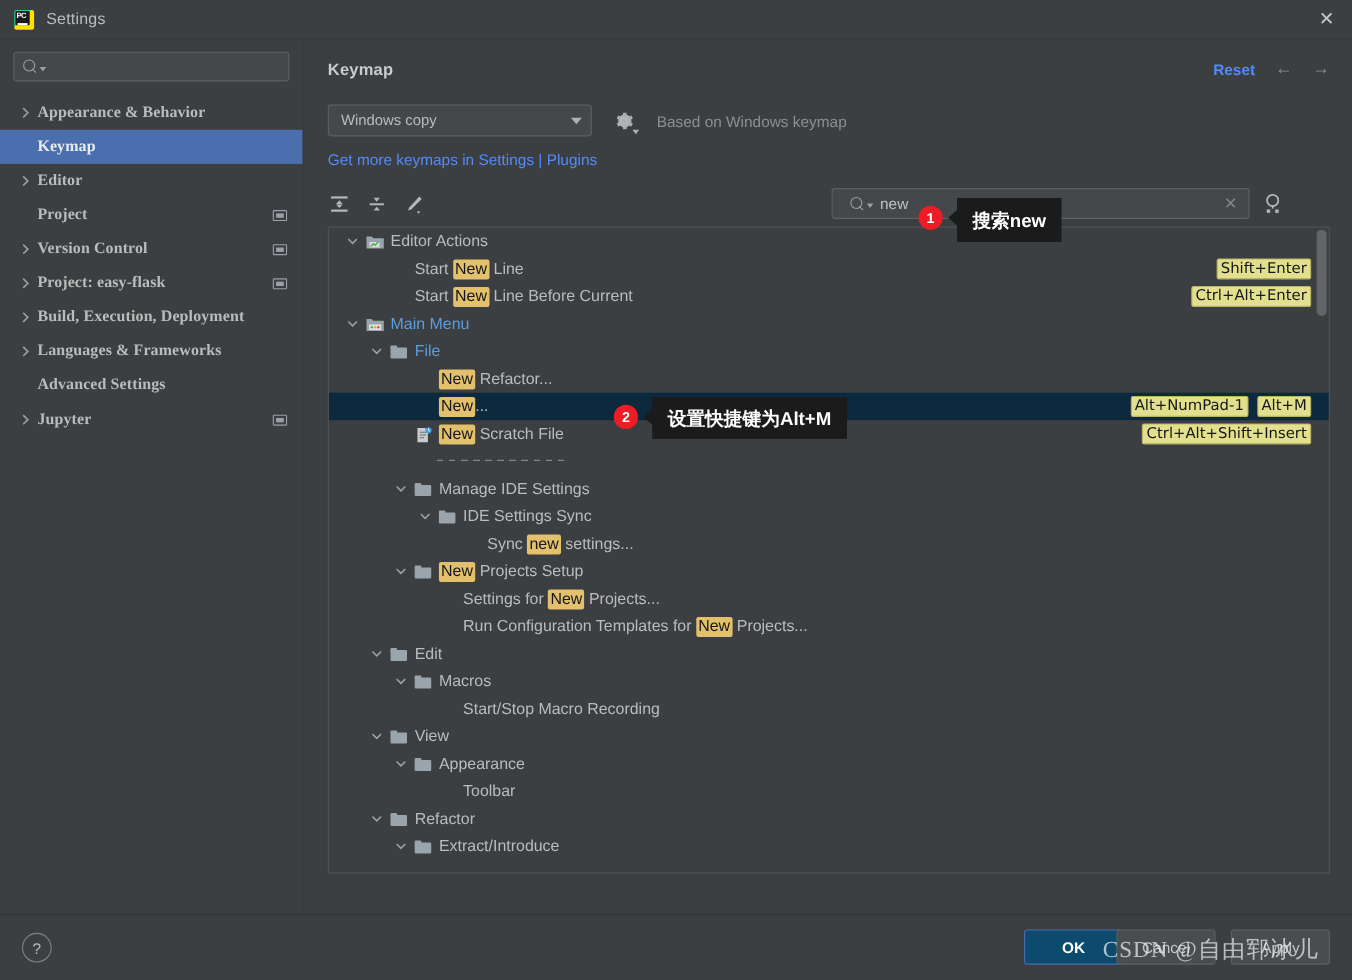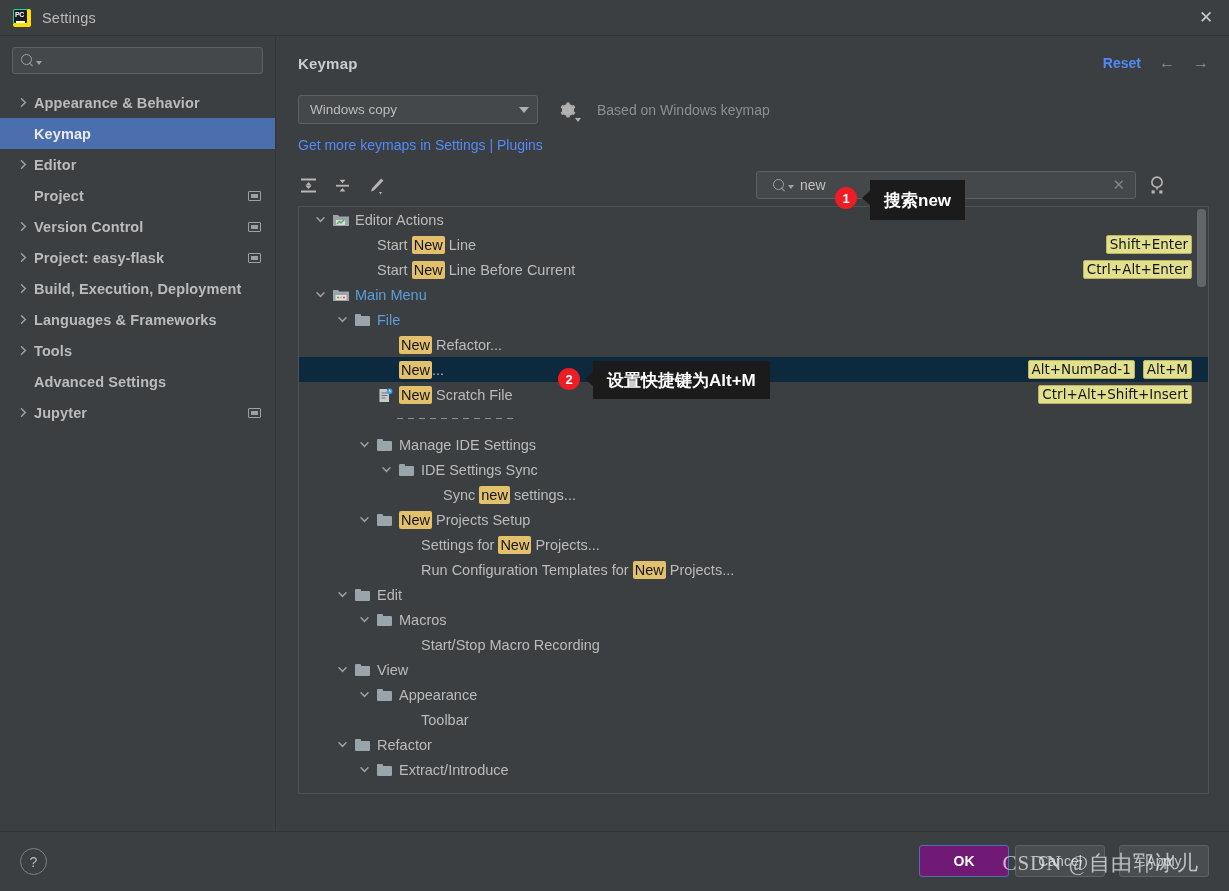--- a/index.html
+++ b/index.html
@@ -80,21 +80,21 @@
   #side-search input {
     background: transparent; border: none; outline: none;
     color: #bbb; font-size: 13px; flex: 1; margin-left: 5px;
     font-family: "Liberation Sans", sans-serif;
   }
 
   #side-list { margin-top: 13px; }
   .side-item {
     height: 31px; display: flex; align-items: center;
     padding-left: 18px; padding-right: 14px;
-    color: #bbbbbb; font-size: 14.5px; font-weight: bold; letter-spacing: .1px;
+    color: #bbbbbb; font-size: 14.5px; font-weight: bold; letter-spacing: .1px; font-family: Liberation Serif, serif;
   }
   .side-item.selected { background: #4b6eaf; color: #e8eaed; }
   .side-arrow {
     width: 13px; flex: none; color: #9aa0a6; font-size: 11px;
     display: flex; align-items: center; justify-content: flex-start; margin-right: 3px;
   }
   .side-arrow svg { display: block; }
   .side-label { white-space: nowrap; }
   .side-badge {
     margin-left: auto; width: 13px; height: 10px; flex: none;
@@ -228,21 +228,21 @@
     position: absolute; left: 20px; top: 16px; width: 27px; height: 27px;
     border-radius: 50%; border: 1px solid #7d8184; color: #b9bcbe;
     display: flex; align-items: center; justify-content: center; font-size: 14px;
   }
   .btn {
     position: absolute; top: 13px; height: 32px; width: 90px;
     border-radius: 3px; display: flex; align-items: center; justify-content: center;
     font-size: 14px; color: #c4c7c9; border: 1px solid #5e6163; background: #4a4d4f;
   }
   #ok-btn {
-    right: 220px; background: #701a75; border-color: #4b6eaf; color: #ffffff; font-weight: bold;
+    right: 208px; background: #0c4a6e; border-color: #4b6eaf; color: #ffffff; font-weight: bold;
   }
   #cancel-btn { right: 124px; }
   #apply-btn { right: 20px; }
 
   #watermark {
     position: absolute; right: 30px; bottom: 14px; z-index: 60;
     color: rgba(236,238,240,.72); font-size: 21px; letter-spacing: 1px;
     font-family: Liberation Serif, serif; pointer-events: none;
   }
 </style>
@@ -318,28 +318,20 @@
           </span>
           <span class="side-label">Build, Execution, Deployment</span>
         </div>
         <div class="side-item">
           <span class="side-arrow">
             <svg width="11" height="11" viewBox="0 0 11 11">
               <path d="M3.5 1.8 L7.3 5.5 L3.5 9.2" fill="none" stroke="currentColor" stroke-width="1.5" stroke-linecap="round"></path>
             </svg>
           </span>
           <span class="side-label">Languages &amp; Frameworks</span>
-        </div>
-        <div class="side-item">
-          <span class="side-arrow">
-            <svg width="11" height="11" viewBox="0 0 11 11">
-              <path d="M3.5 1.8 L7.3 5.5 L3.5 9.2" fill="none" stroke="currentColor" stroke-width="1.5" stroke-linecap="round"></path>
-            </svg>
-          </span>
-          <span class="side-label">Tools</span>
         </div>
         <div class="side-item">
           <span class="side-arrow"></span>
           <span class="side-label">Advanced Settings</span>
         </div>
         <div class="side-item">
           <span class="side-arrow">
             <svg width="11" height="11" viewBox="0 0 11 11">
               <path d="M3.5 1.8 L7.3 5.5 L3.5 9.2" fill="none" stroke="currentColor" stroke-width="1.5" stroke-linecap="round"></path>
             </svg>

